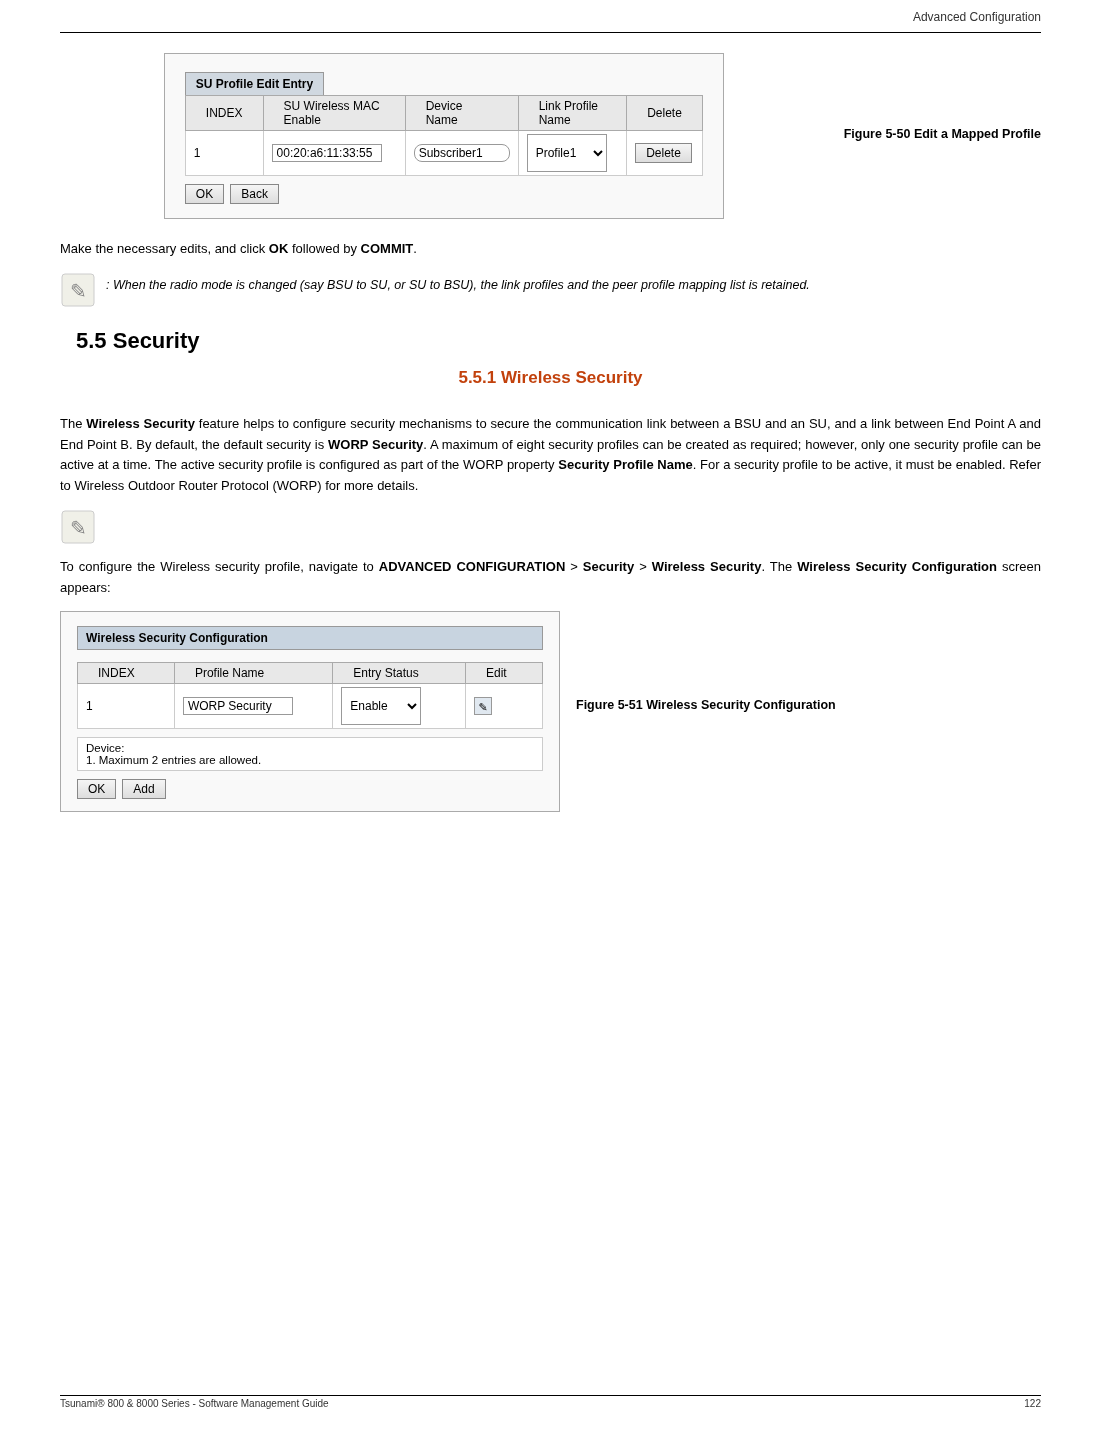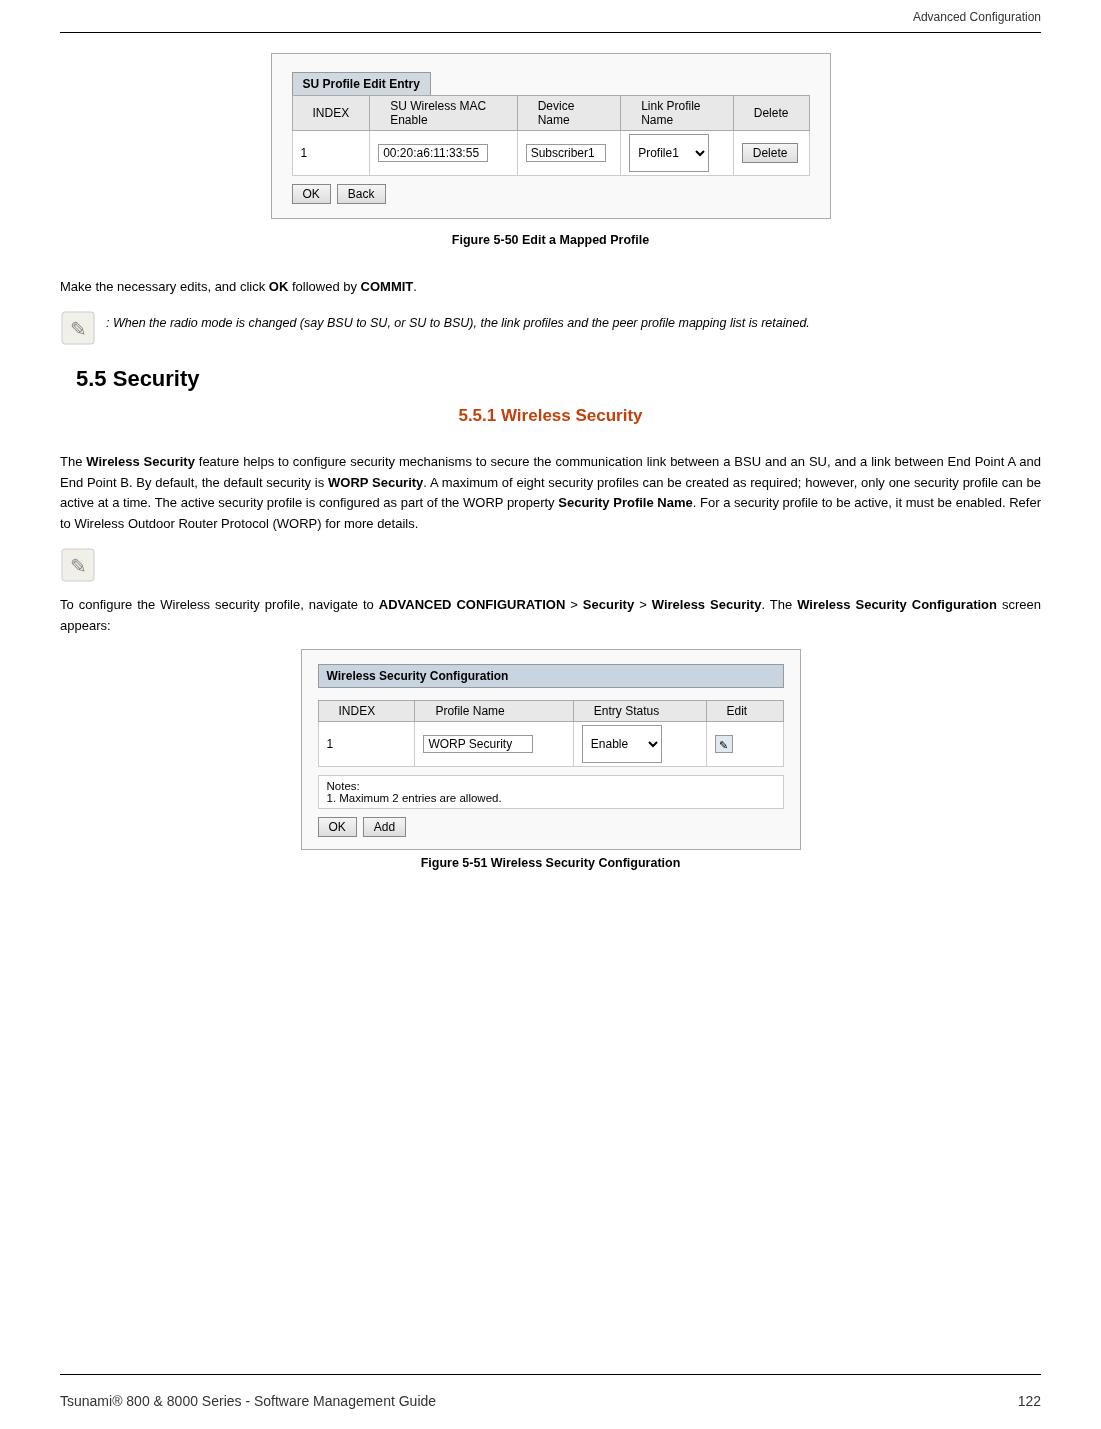--- a/index.html
+++ b/index.html
@@ -42,21 +42,21 @@
       padding: 4px 10px;
       font-size: 12px;
       font-weight: bold;
       display: inline-block;
       margin-bottom: 0;
     }
     .figure-caption {
       text-align: right;
       font-weight: bold;
       font-size: 12.5px;
-      margin: 6px 0 18px 0;
+      margin: 6px 0 18px 16px;
     }
     
     table.ui-table {
       border-collapse: collapse;
       font-size: 12px;
       width: 100%;
     }
     table.ui-table th {
       background: #e8e8e8;
       border: 1px solid #aaa;
@@ -135,24 +135,24 @@
       padding-top: 4px;
     }
     .bold { font-weight: bold; }
     
     .page-footer {
       border-top: 1px solid #000;
       position: absolute;
       bottom: 20px;
       left: 60px;
       right: 60px;
-      padding-top: 18px;
+      padding-top: 2px;
       display: flex;
       justify-content: space-between;
-      font-size: 14px;
+      font-size: 10px;
       color: #333;
     }
     
     .wsc-box {
       border: 1px solid #aaa;
       background: #f9f9f9;
       width: 500px;
       padding: 14px 16px 12px 16px;
     }
     .wsc-title {
@@ -177,21 +177,21 @@
       height: 18px;
       background: #e0e8f0;
       border: 1px solid #999;
       cursor: pointer;
       text-align: center;
       font-size: 11px;
       line-height: 18px;
     }
     .center-figure {
       display: flex;
-      flex-direction: column;
+      flex-direction: row;
       align-items: center;
       margin: 12px 0;
     }
   </style>
 </head>
 <body>
 
 <div class="page-container">
 
   <div class="page-header">
@@ -213,21 +213,21 @@
               <th>Delete</th>
             </tr>
           </thead>
           <tbody>
             <tr>
               <td>1</td>
               <td>
                 <input class="ui-input" type="text" value="00:20:a6:11:33:55" style="width: 110px;">
               </td>
               <td>
-                <input class="ui-input" type="text" value="Subscriber1" style="width: 80px;">
+                <input class="ui-input" type="text" value="Subscriber1" style="width: 96px; border-radius: 8px;">
               </td>
               <td>
                 <select class="ui-select">
                   <option>Profile1</option>
                 </select>
               </td>
               <td>
                 <button class="ui-button">Delete</button>
               </td>
             </tr>
@@ -306,21 +306,21 @@
                   <option>Disable</option>
                 </select>
               </td>
               <td>
                 <span class="edit-icon">✎</span>
               </td>
             </tr>
           </tbody>
         </table>
         <div class="wsc-notes">
-          <div>Notes:</div>
+          <div>Device:</div>
           <div>1. Maximum 2 entries are allowed.</div>
         </div>
         <div class="btn-row">
           <button class="ui-button">OK</button>
           <button class="ui-button">Add</button>
         </div>
       </div>
       <div class="figure-caption">Figure 5-51 Wireless Security Configuration</div>
     </div>
 

